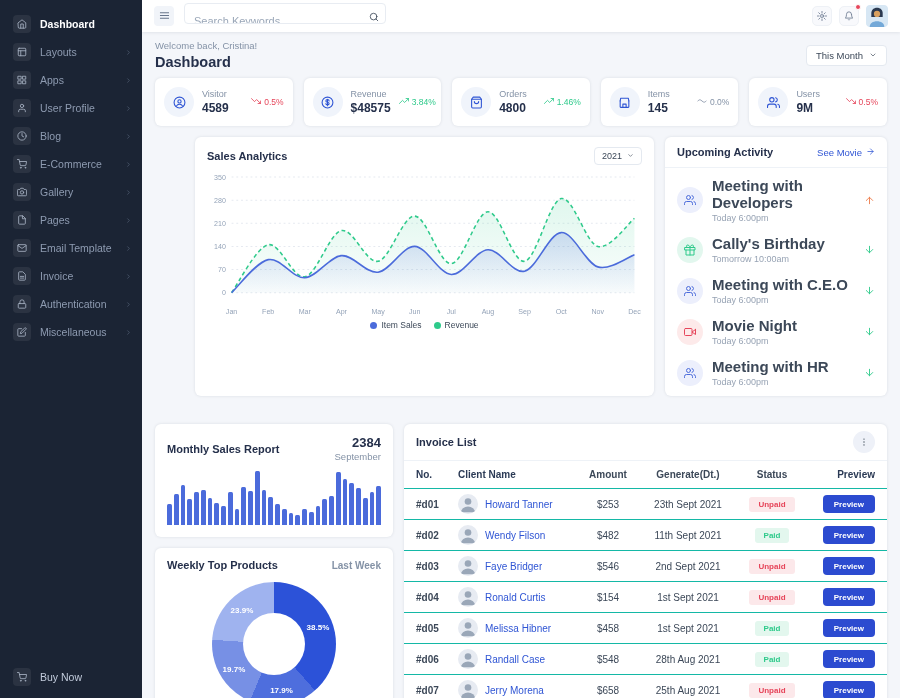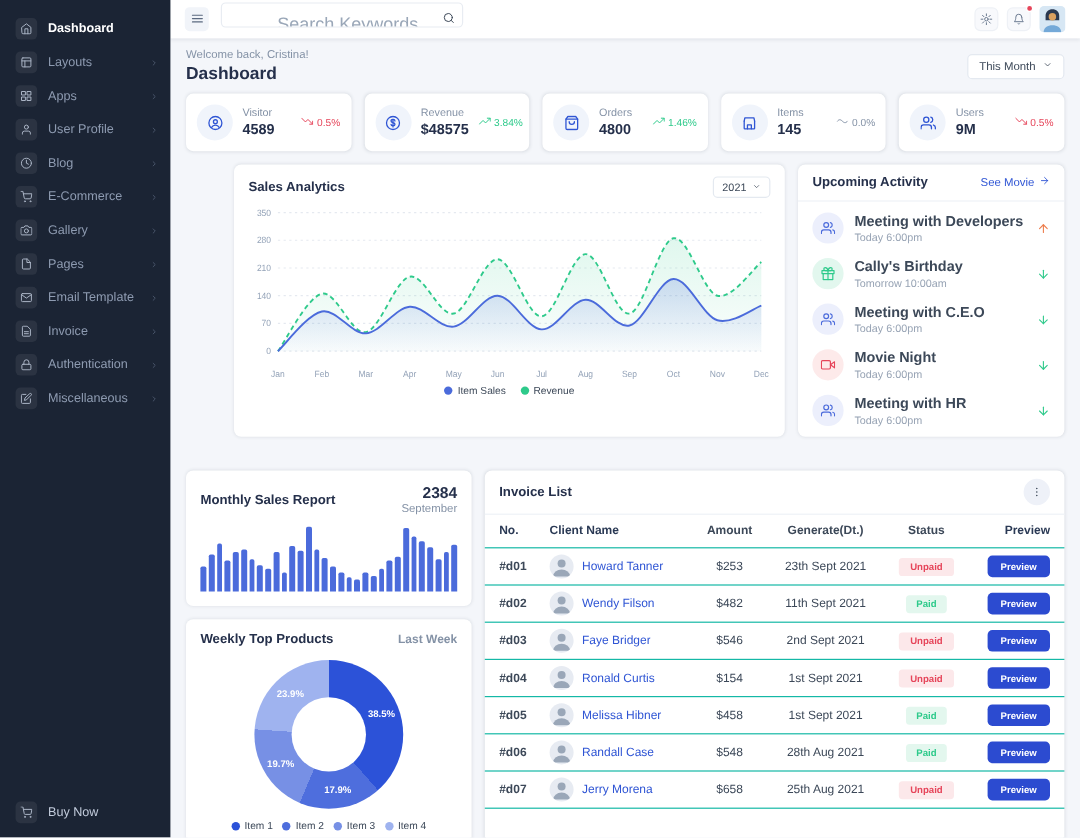--- a/index.html
+++ b/index.html
@@ -19,21 +19,21 @@
   .nav-chevron { margin-left:auto; color:#5b6980; display:flex; }
   .nav-chevron svg { width:7px; height:7px; }
   .buynow { position:absolute; bottom:6px; left:0; right:0; padding:6px 13px; display:flex; gap:9px; align-items:center; font-size:10.5px; color:#c2cbdb; cursor:pointer; }
 
   
   .main { flex:1; display:flex; flex-direction:column; min-width:0; }
   .topbar { height:32px; background:#fff; box-shadow:0 1px 3px rgba(60,72,88,.1); display:flex; align-items:center; padding:0 12px; gap:10px; position:relative; z-index:4; }
   .menu-btn { width:20px; height:20px; border:none; background:#f1f4f9; border-radius:4px; color:#5b6980; display:flex; align-items:center; justify-content:center; cursor:pointer; }
   .menu-btn svg { width:11px; height:11px; }
   .search { position:relative; }
-  .search input { width:202px; height:21px; border:1px solid #e8ecf2; border-radius:4px; padding:16px 24px 0 9px; font-size:15px; color:#3c4858; font-family:inherit; outline:none; background:#fff;text-align:right; }
+  .search input { width:202px; height:21px; border:1px solid #e8ecf2; border-radius:4px; padding:16px 24px 0 9px; font-size:11px; color:#3c4858; font-family:inherit; outline:none; background:#fff; }
   .search input::placeholder { color:#9aa7b8; }
   .s-icon { position:absolute; right:7px; top:5px; color:#3c4858; pointer-events:none; }
   .s-icon svg { width:10px; height:10px; }
   .topbar-right { margin-left:auto; display:flex; gap:7px; align-items:center; }
   .tb-btn { width:20px; height:20px; background:#f8f9fc; border:1px solid #eef1f6; border-radius:5px; position:relative; color:#6b7a90; display:flex; align-items:center; justify-content:center; cursor:pointer; }
   .tb-btn svg { width:10px; height:10px; }
   .dot { position:absolute; top:-3px; right:-3px; width:6px; height:6px; border-radius:50%; background:#e6455a; border:1px solid #fff; }
   .avatar { width:22px; height:22px; border-radius:4px; overflow:hidden; cursor:pointer; flex-shrink:0; }
   .avatar svg { width:22px; height:22px; display:block; }
 
@@ -73,21 +73,21 @@
   .act-head { padding:9px 12px; border-bottom:1px solid #eef2f7; display:flex; align-items:center; }
   .see-more { margin-left:auto; color:#2f55d4; font-size:9.5px; display:flex; gap:4px; align-items:center; cursor:pointer; }
   .see-more svg { width:9px; height:9px; }
   .act-list { padding:3px 12px; }
   .act-item { display:flex; gap:9px; align-items:center; padding:6px 0; }
   .act-ico { width:26px; height:26px; border-radius:50%; display:flex; align-items:center; justify-content:center; flex-shrink:0; }
   .act-ico svg { width:12px; height:12px; }
   .ico-indigo { background:#eceffc; color:#4b6bdb; }
   .ico-green  { background:#e2f7ee; color:#2eca8b; }
   .ico-red    { background:#fdeaea; color:#e6455a; }
-  .act-title { font-size:12px; font-weight:bold; color:#3c4858; margin-bottom:2px; }
+  .act-title { font-size:15px; font-weight:bold; color:#3c4858; margin-bottom:2px; }
   .act-time { font-size:9px; color:#97a3b4; }
   .act-arrow { margin-left:auto; display:flex; }
   .act-arrow svg { width:11px; height:11px; }
   .arrow-up { color:#ed7d4c; } .arrow-down { color:#2eca8b; }
 
   
   .row3 { display:flex; gap:11px; }
   .leftcol { width:238px; flex-shrink:0; display:flex; flex-direction:column; gap:11px; }
   .monthly { padding:11px 12px 12px; }
   .m-total { margin-left:auto; text-align:right; }

